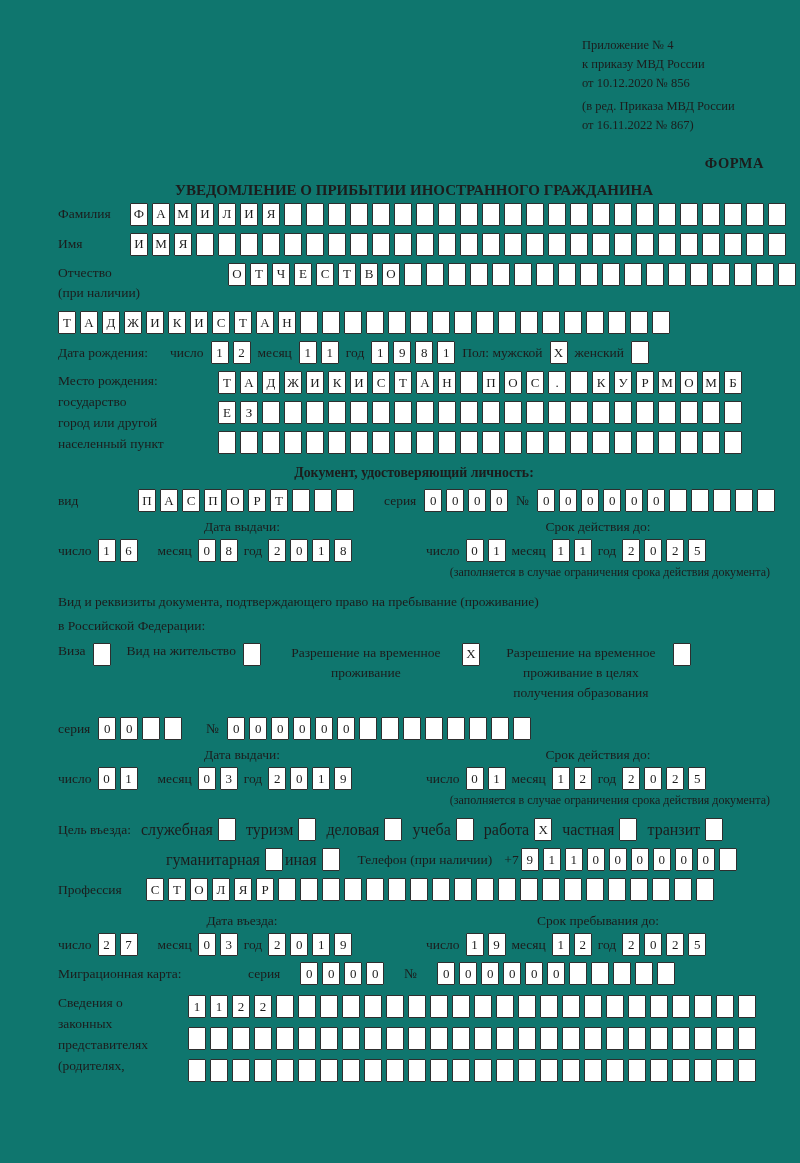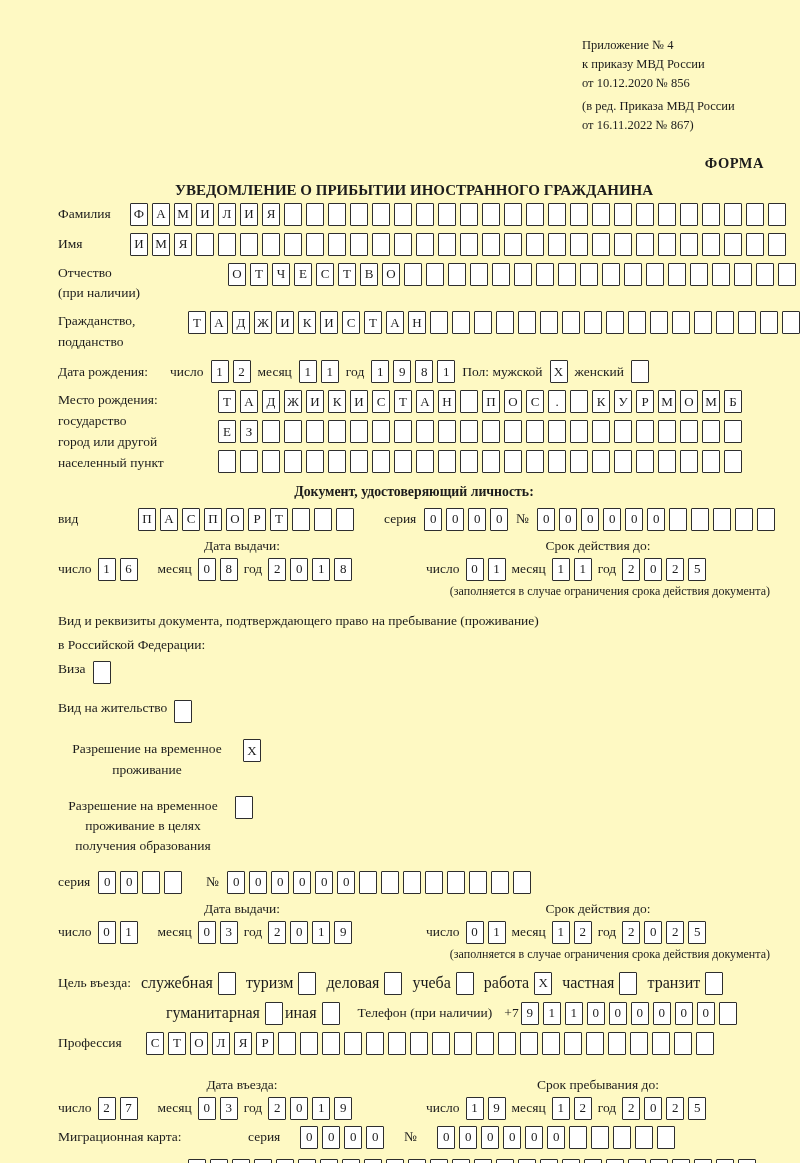--- a/index.html
+++ b/index.html
@@ -1,17 +1,17 @@
 <!DOCTYPE html>
 <html><head>
 <meta charset="utf-8">
 <style>
   html,body{margin:0;padding:0;background:#888;}
   .page{
-    width:800px;height:1163px;background:#fef9c3;box-sizing:border-box;
+    width:800px;height:1163px;background:#0f766e;box-sizing:border-box;
     padding:36px 30px 16px 58px;position:relative;overflow:hidden;
     font-family:"Liberation Serif","DejaVu Serif",serif;color:#1c1c1c;
   }
   .annex{margin-left:auto;width:188px;font-size:12.5px;line-height:1.5;}
   .annex .rev{margin-top:5px;}
   .form-label{text-align:right;font-weight:bold;font-size:14.5px;letter-spacing:.5px;margin:20px 6px 6px 0;}
   .title{text-align:center;font-weight:bold;font-size:15px;line-height:1.65;margin-top:6px;}
   .title .blank{display:inline-block;width:58px;border-bottom:2px solid #3a3a3a;margin-left:10px;transform:translateY(2px);}
   .sec-head{font-weight:bold;font-size:13.8px;margin:24px 0 18px 2px;letter-spacing:.2px;}
   .row{display:flex;align-items:center;margin-bottom:7px;}
@@ -25,21 +25,21 @@
   .gap8{width:8px;flex-shrink:0;} .gap14{width:14px;flex-shrink:0;}
   .w72{width:72px;} .w85{width:88px;} .w118{width:118px;} .w148{width:148px;} .w158{width:158px;}
   .doc-head{text-align:center;font-weight:bold;font-size:13.8px;margin:10px 0 8px;}
   .dates{display:flex;margin-bottom:3px;}
   .dg{display:flex;flex-direction:column;}
   .dg1{width:368px;} .dg2{flex:1;}
   .dg-head{text-align:center;font-size:13.5px;margin-bottom:4px;}
   .dg-row{display:flex;align-items:center;gap:6px;font-size:13.5px;}
   .note{font-size:12px;text-align:right;margin:1px 0 10px;}
   .intro{font-size:13.5px;line-height:1.8;margin-bottom:4px;}
-  .opts{display:flex;align-items:flex-start;margin:2px 0 14px;font-size:13.5px;flex-direction:column;}
+  .opts{display:flex;align-items:flex-start;margin:2px 0 14px;font-size:13.5px;}
   .opt{display:flex;align-items:flex-start;gap:7px;}
   .opt-text{text-align:center;line-height:1.5;}
   .purpose-opt{display:flex;align-items:center;gap:5px;}
 </style>
 </head>
 <body>
 
 <div class="page">
 
   <div class="annex">
@@ -158,24 +158,20 @@
         <span class="cell"></span>
         <span class="cell"></span>
         <span class="cell"></span>
         <span class="cell"></span>
         <span class="cell"></span>
         <span class="cell"></span>
       </span>
   </div>
 
   <div class="row-top">
-    <span class="lbl-lines w118">
-      <div>Гражданство,</div>
-      <div>подданство</div>
-    </span>
     <span class="cells">
         <span class="cell filled">Т</span>
         <span class="cell filled">А</span>
         <span class="cell filled">Д</span>
         <span class="cell filled">Ж</span>
         <span class="cell filled">И</span>
         <span class="cell filled">К</span>
         <span class="cell filled">И</span>
         <span class="cell filled">С</span>
         <span class="cell filled">Т</span>
@@ -627,21 +623,21 @@
         <span class="cell"></span>
         <span class="cell"></span>
         <span class="cell"></span>
         <span class="cell"></span>
         <span class="cell"></span>
         <span class="cell"></span>
         <span class="cell"></span>
       </span>
   </div>
 
-  <div class="dates" style="margin-top:22px;justify-content:space-between;">
+  <div class="dates" style="margin-top:12px;justify-content:space-between;">
     <div class="dg dg1">
       <div class="dg-head">Дата въезда:</div>
       <div class="dg-row">
         <span>число</span>
         <span class="cells">
             <span class="cell filled">2</span>
             <span class="cell filled">7</span>
           </span>
         <span class="gap8"></span>
         <span>месяц</span>

